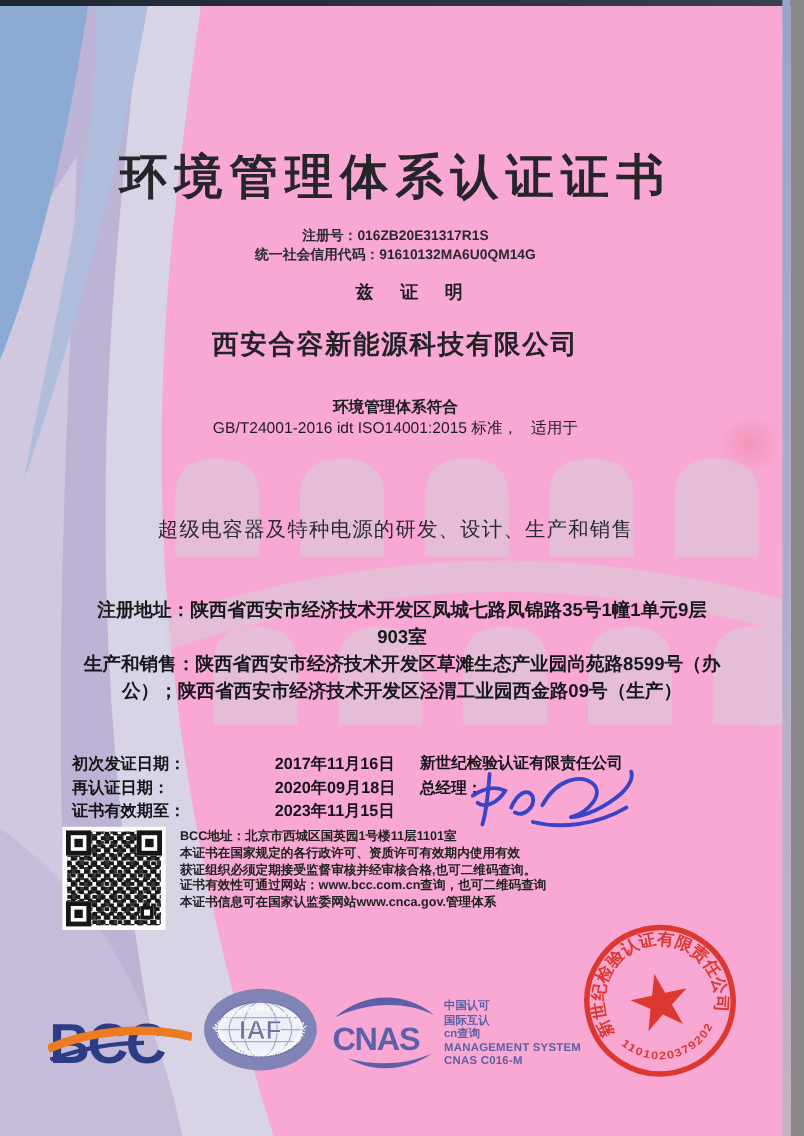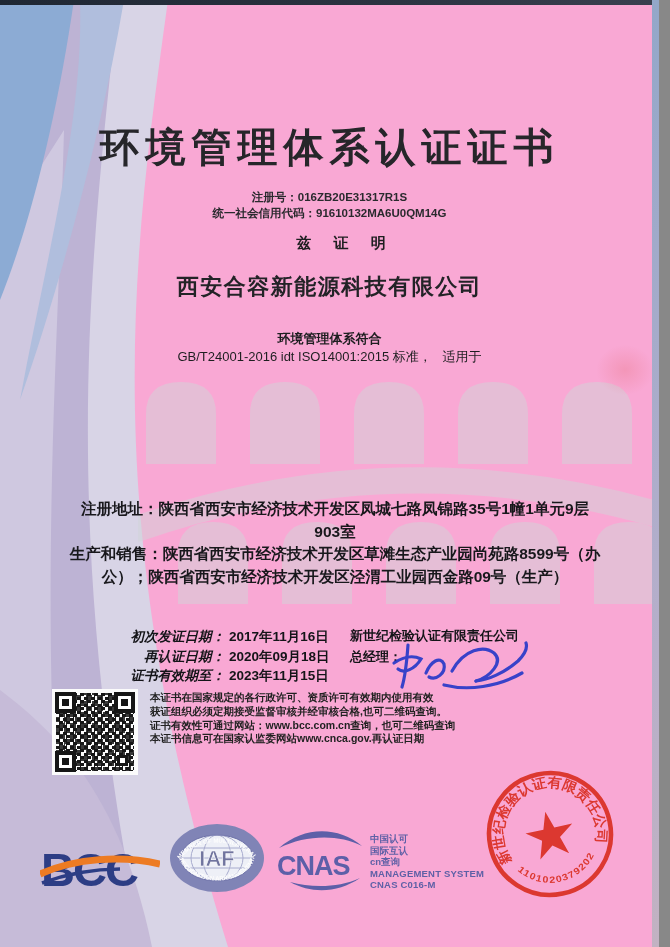--- a/index.html
+++ b/index.html
@@ -22,21 +22,21 @@
   .title{top:120px;font-family:"Liberation Serif","DejaVu Serif",serif;font-size:40px;font-weight:700;letter-spacing:6px;color:#26262a;}
   .regline{top:189px;font-size:11.5px;font-weight:700;line-height:16px;color:#2a2a2e;}
   .certify{top:234px;font-size:15px;font-weight:700;letter-spacing:9px;padding-left:32px;}
   .company{top:272px;font-size:22px;font-weight:600;letter-spacing:1.5px;color:#232327;}
   .conform{top:330px;font-size:13px;font-weight:700;}
   .standard{top:348px;font-size:13px;white-space:pre-wrap;}
   .scope{top:430px;font-size:17px;font-weight:500;letter-spacing:1px;color:#2b2b2f;}
   .addresses{left:50px;top:498px;width:570px;text-align:center;font-size:15.5px;font-weight:700;line-height:22.5px;color:#18181c;}
   .dates{left:60px;top:627px;font-size:13.5px;font-weight:700;color:#141418;}
   .dates .row{display:flex;line-height:19.5px;}
-  .dates .lbl{width:165px;text-align:right;font-style:italic;}
+  .dates .lbl{width:165px;}
   .dates .val{margin-left:4px;text-align:center;}
   .issuer{left:350px;top:627px;width:290px;height:80px;font-size:13px;font-weight:700;color:#141418;}
   .issuer .signer{position:absolute;left:0;top:21px;}
   .sig-svg{position:absolute;left:40px;top:6px;}
   .qr{left:52px;top:689px;width:86px;height:86px;background:#fbfbfb;z-index:4;}
   .qr-noise{position:absolute;inset:4px;
     background:
       conic-gradient(#161616 25%,transparent 0 50%,#161616 0 75%,transparent 0) 0 0/7px 7px,
       conic-gradient(rgba(22,22,22,.85) 25%,transparent 0 50%,rgba(22,22,22,.85) 0 75%,transparent 0) 3px 2px/11px 11px;
   }
@@ -94,20 +94,21 @@
 
   <div class="abs center z regline">
     <div><span>注册号：</span><span>016ZB20E31317R1S</span></div>
     <div><span>统一社会信用代码：</span><span>91610132MA6U0QM14G</span></div>
   </div>
 
   <div class="abs center z certify">兹 证 明</div>
   <div class="abs center z company">西安合容新能源科技有限公司</div>
   <div class="abs center z conform">环境管理体系符合</div>
   <div class="abs center z standard">GB/T24001-2016 idt ISO14001:2015 标准，   适用于</div>
+  <div class="abs center z scope">超级电容器及特种电源的研发、设计、生产和销售</div>
 
   <div class="abs z addresses">
     <div>注册地址：陕西省西安市经济技术开发区凤城七路凤锦路35号1幢1单元9层</div>
     <div>903室</div>
     <div>生产和销售：陕西省西安市经济技术开发区草滩生态产业园尚苑路8599号（办</div>
     <div>公）；陕西省西安市经济技术开发区泾渭工业园西金路09号（生产）</div>
   </div>
 
   <div class="abs z dates">
     <div class="row">
@@ -141,24 +142,25 @@
 
   <div class="abs qr">
     <div class="qr-noise"></div>
     <div class="finder f-tl"></div>
     <div class="finder f-tr"></div>
     <div class="finder f-bl"></div>
     <div class="f-al"></div>
   </div>
 
   <div class="abs fineprint">
+    <div>BCC地址：北京市西城区国英园1号楼11层1101室</div>
     <div>本证书在国家规定的各行政许可、资质许可有效期内使用有效</div>
     <div>获证组织必须定期接受监督审核并经审核合格,也可二维码查询。</div>
     <div>证书有效性可通过网站：www.bcc.com.cn查询，也可二维码查询</div>
-    <div>本证书信息可在国家认监委网站www.cnca.gov.再认证日期</div>
+    <div>本证书信息可在国家认监委网站www.cnca.gov.管理体系</div>
   </div>
 
   <svg class="abs stamp" width="132" height="132" viewBox="0 0 130 130">
     <defs>
       <path id="sealTop" d="M21.8,80.7 A46,46 0 1 1 108.2,80.7" fill="none"></path>
       <path id="sealBottom" d="M23.4,89 A48,48 0 0 0 106.6,89" fill="none"></path>
     </defs>
     <circle cx="65" cy="65" r="60" fill="none" stroke="#e0482a" stroke-width="4.5"></circle>
     <path d="M50,5 L61,39 L97,39 L68,60 L79,95 L50,73 L21,95 L32,60 L3,39 L39,39 Z" transform="translate(40,40) scale(0.5)" fill="#e0482a"></path>
     <text font-size="13.5" font-weight="bold" fill="#e0482a" text-anchor="middle">

